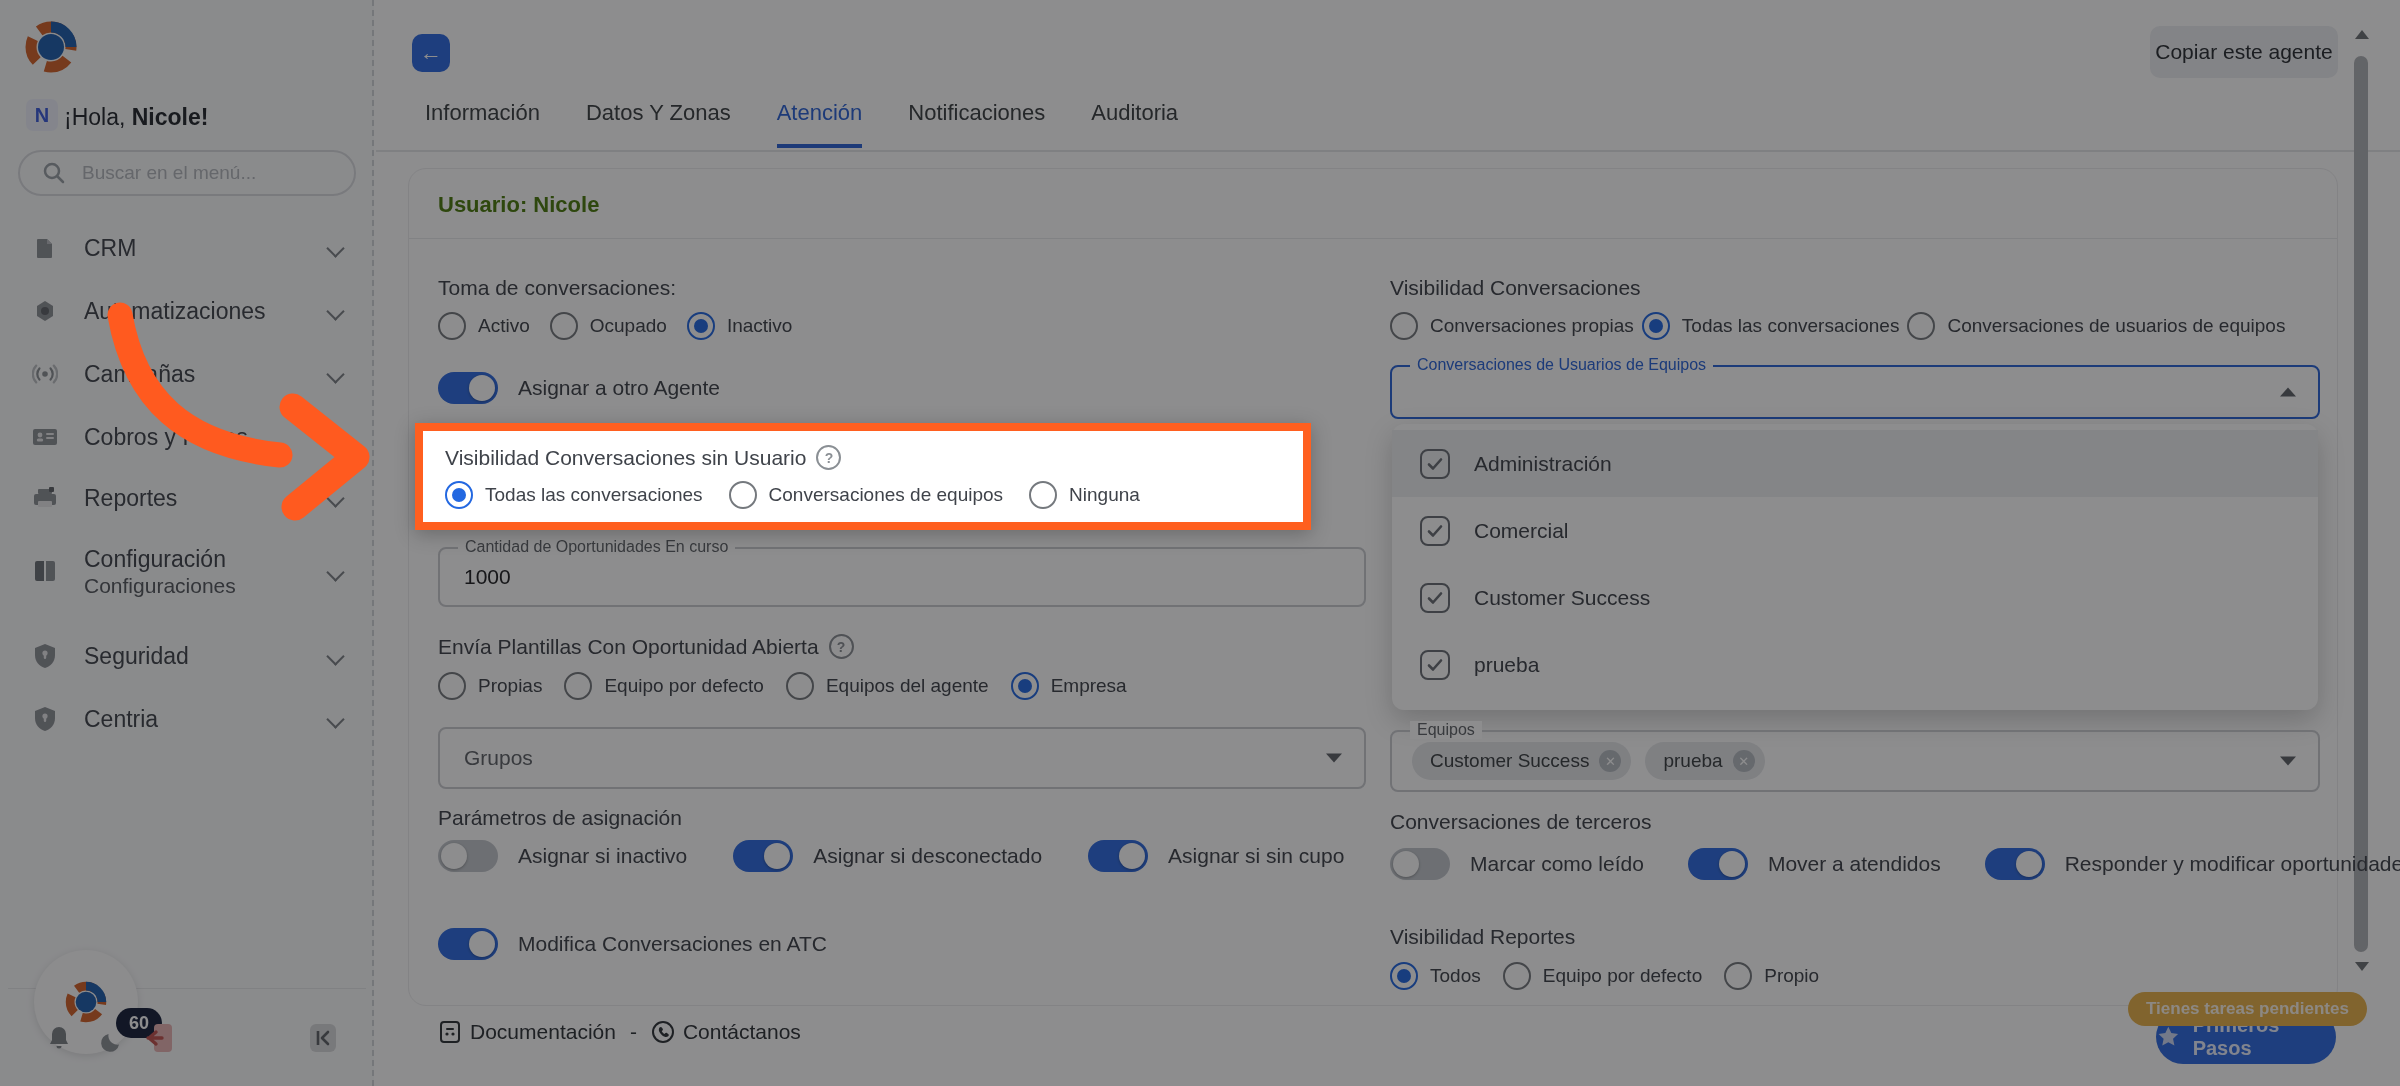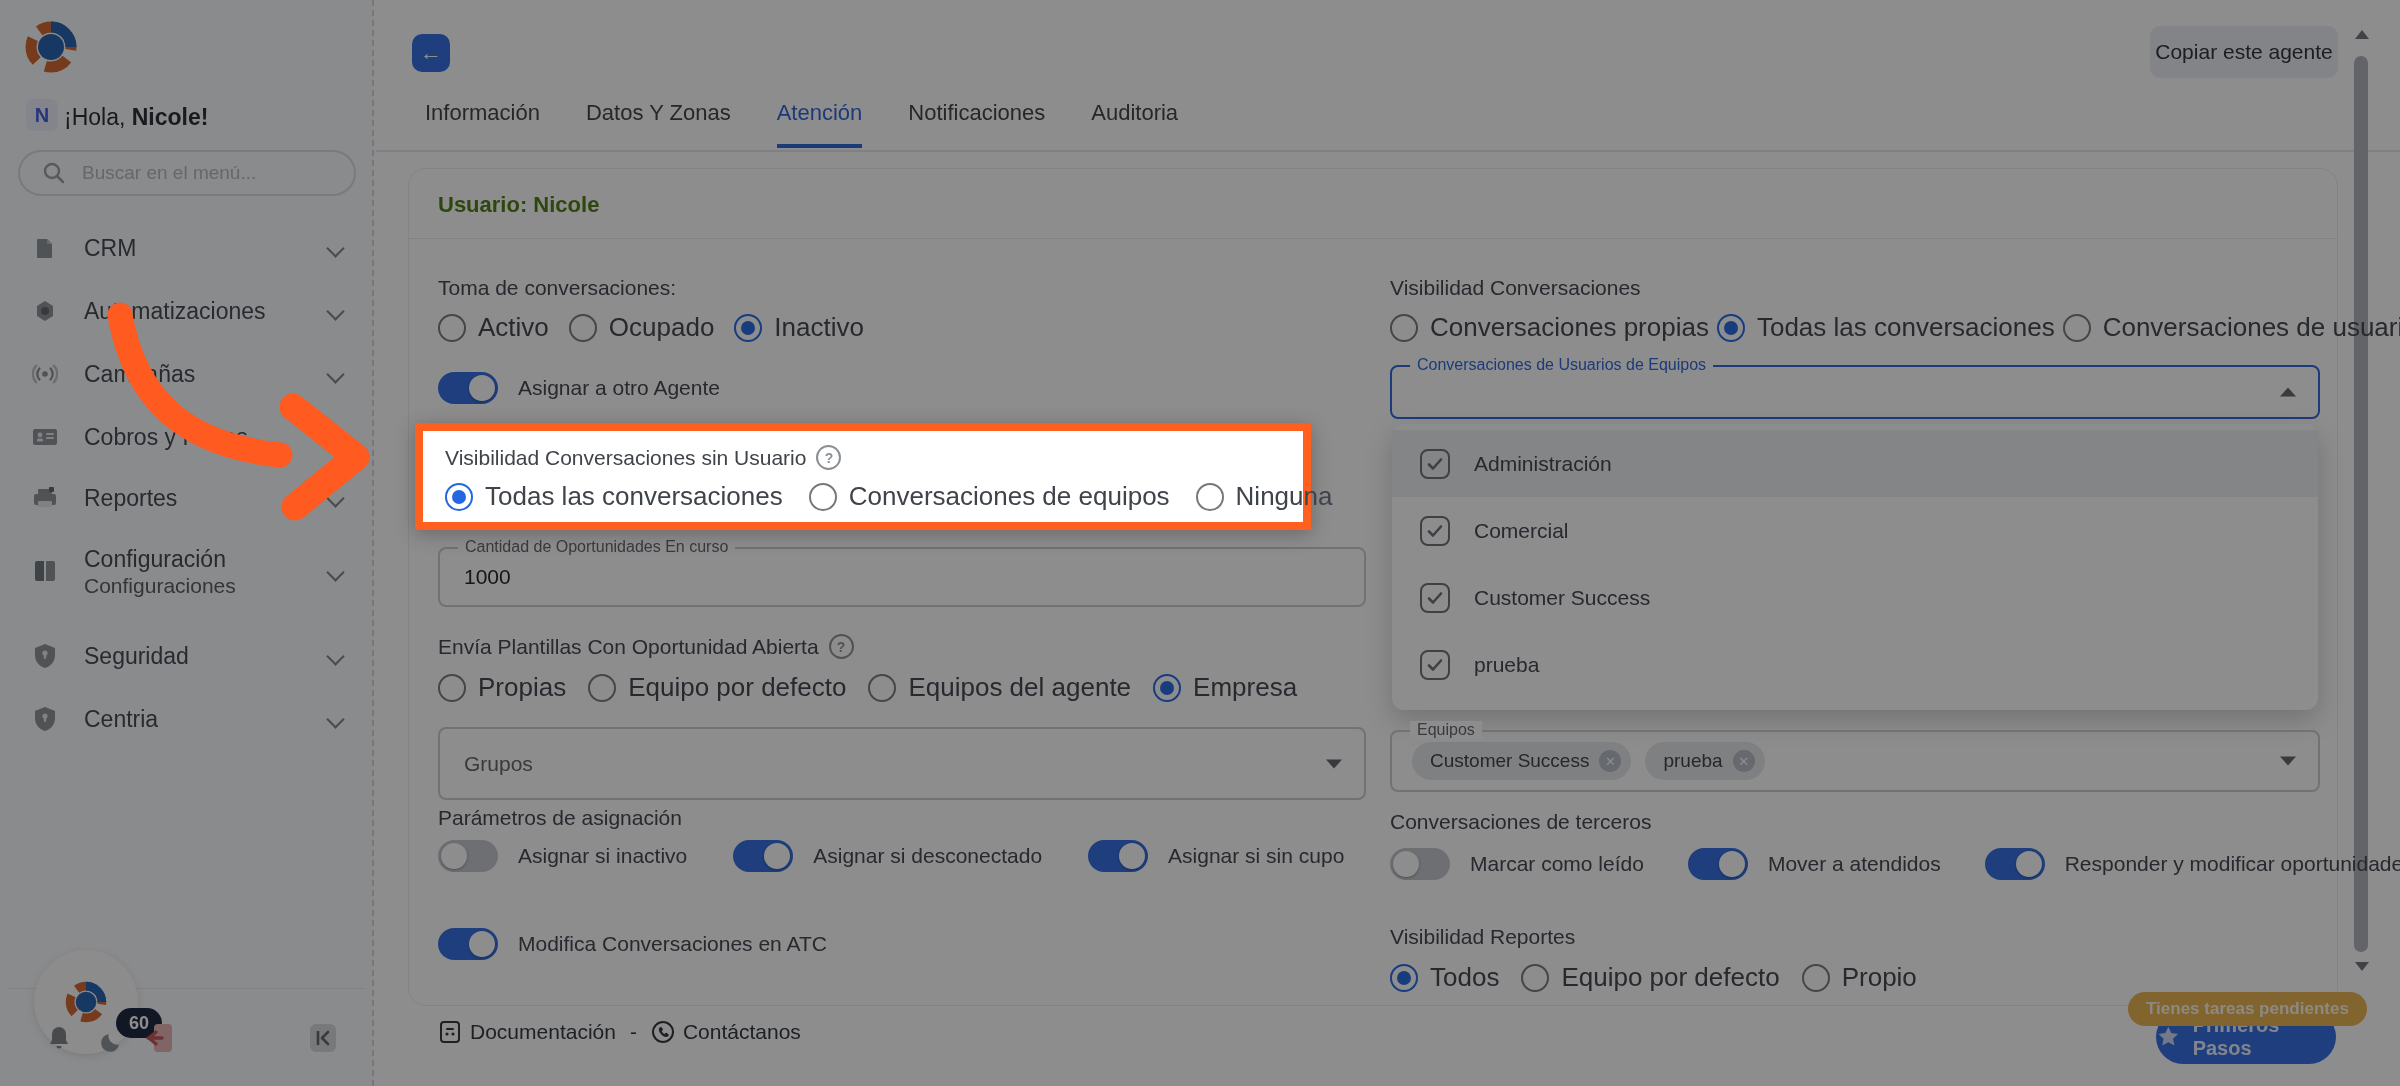--- a/index.html
+++ b/index.html
@@ -63,21 +63,21 @@
   .flabel{font-size:21px;color:#3f434a;white-space:nowrap;display:flex;align-items:center;gap:10px;}
   .help{width:21px;height:21px;border:2px solid #8a8f94;border-radius:50%;color:#8a8f94;font-size:14px;
         font-weight:bold;display:inline-flex;align-items:center;justify-content:center;flex:0 0 auto;}
 
   .radio-row{display:flex;align-items:center;}
   .rgroup{display:flex;align-items:center;cursor:pointer;}
   .radio{width:28px;height:28px;border:2.5px solid #75797e;border-radius:50%;box-sizing:border-box;
          display:flex;align-items:center;justify-content:center;flex:0 0 auto;background:transparent;}
   .radio.sel{border-color:#2368e1;}
   .radio.sel::after{content:"";width:14px;height:14px;border-radius:50%;background:#2368e1;}
-  .rlabel{font-size:26px;color:#3f434a;margin-left:12px;white-space:nowrap;}
+  .rlabel{font-size:19px;color:#3f434a;margin-left:12px;white-space:nowrap;}
 
   .toggle{width:60px;height:32px;border-radius:16px;position:relative;flex:0 0 auto;cursor:pointer;}
   .toggle .knob{position:absolute;top:3px;width:26px;height:26px;border-radius:50%;background:#fff;
                 box-shadow:0 1px 3px rgba(0,0,0,.3);}
   .toggle.on{background:#2f6be0;}
   .toggle.on .knob{right:3px;}
   .toggle.off{background:#c3c7cd;}
   .toggle.off .knob{left:3px;}
   .tgroup{display:flex;align-items:center;}
   .tgroup .tlabel{font-size:21px;color:#3f434a;margin-left:20px;white-space:nowrap;}
@@ -357,21 +357,21 @@
     <span class="rgroup">
         <span class="radio"></span>
         <span class="rlabel">Equipos del agente</span>
       </span>
     <span class="rgroup">
         <span class="radio sel"></span>
         <span class="rlabel">Empresa</span>
       </span>
   </div>
 
-  <div class="outfield" style="left:438px;top:727px;width:928px;height:73px;">
+  <div class="outfield" style="left:438px;top:727px;width:928px;height:62px;">
     <span class="fph">Grupos</span>
     <span class="caret-down caret-abs"></span>
   </div>
 
   <div class="abs flabel" style="left:438px;top:806px;">Parámetros de asignación</div>
   <div class="abs radio-row" style="left:438px;top:840px;gap:46px;">
     <span class="tgroup">
       <span class="toggle off">
           <span class="knob"></span>
         </span>

